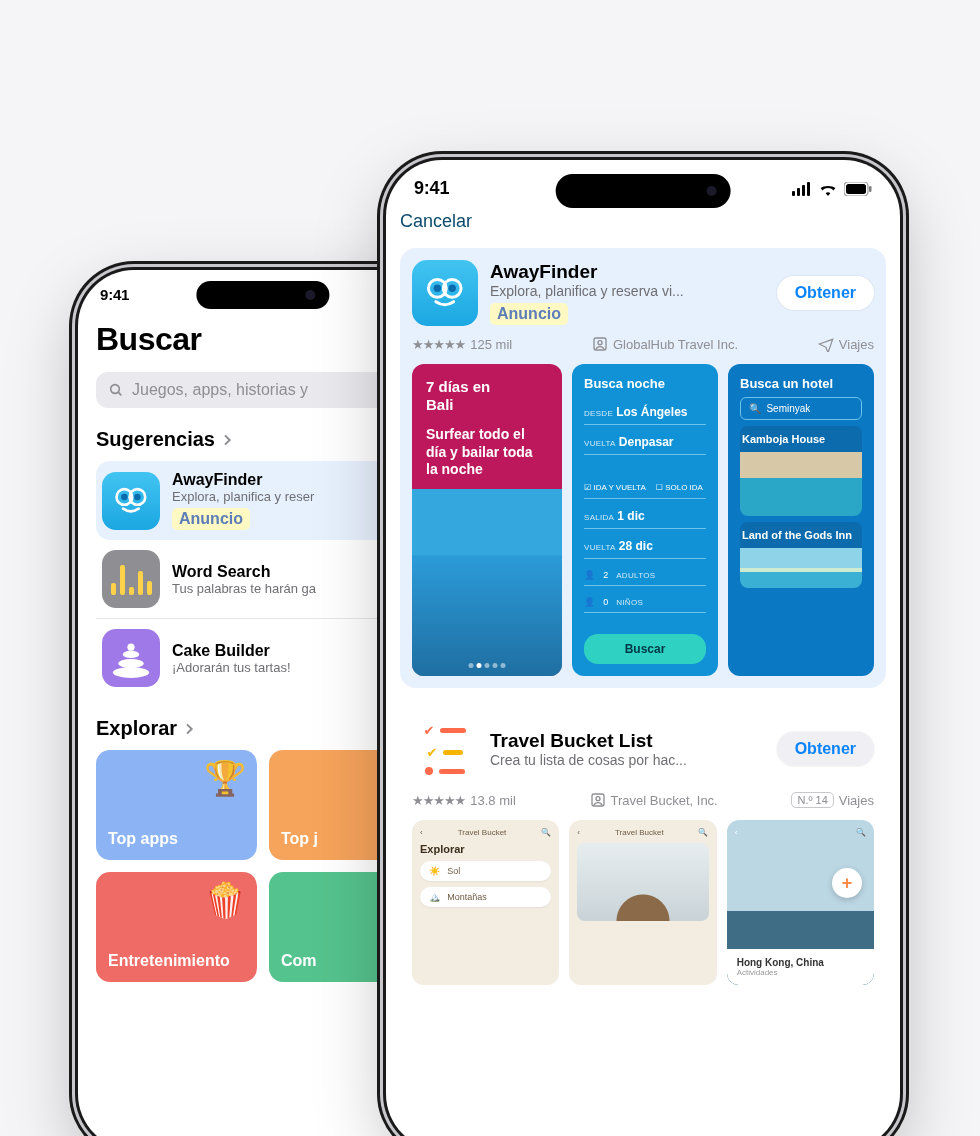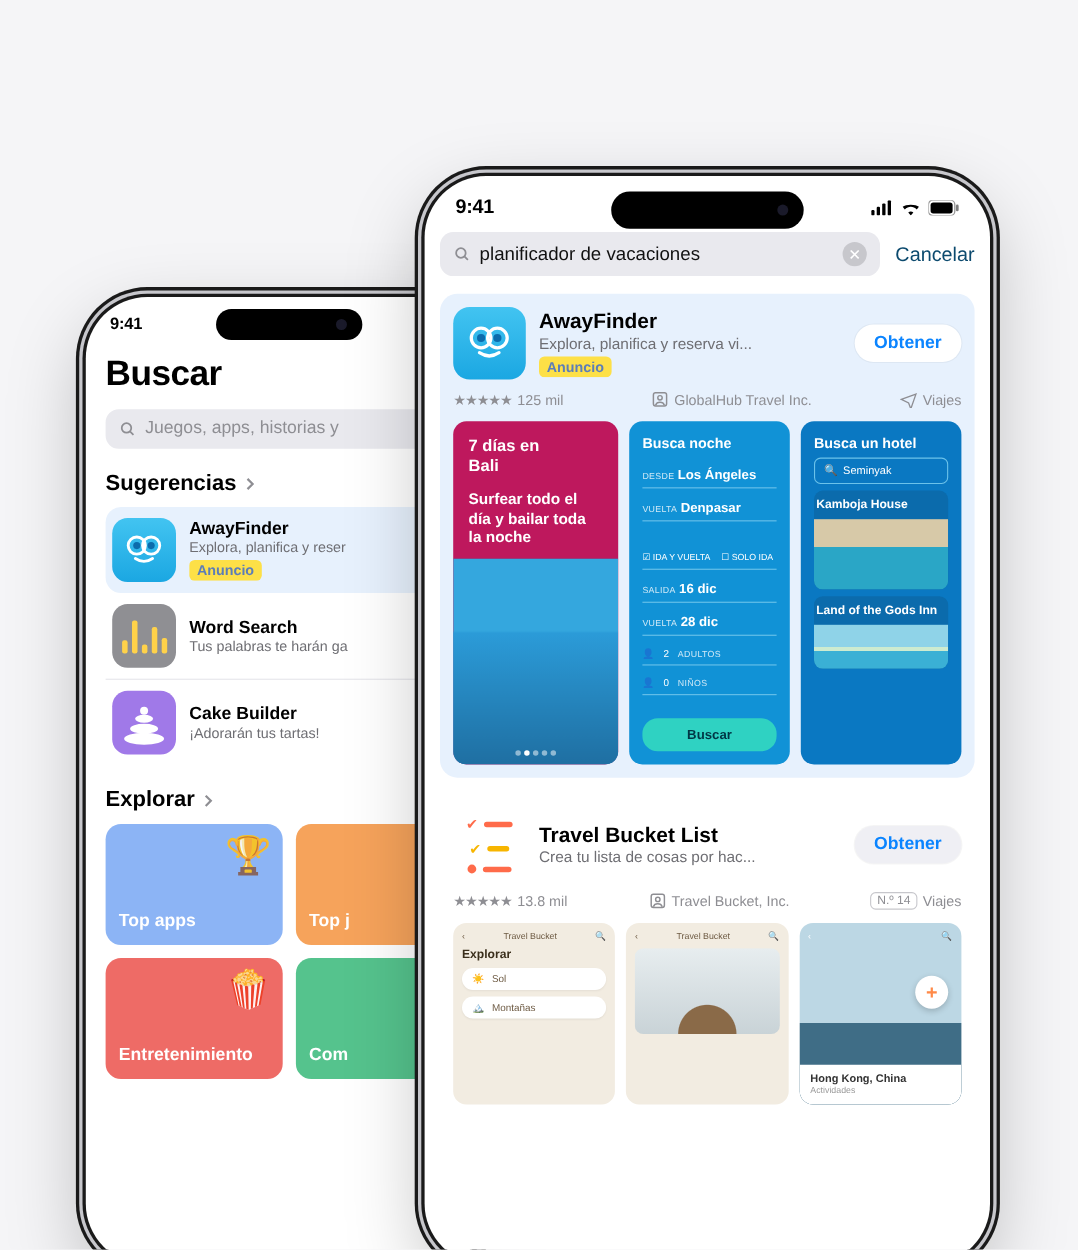--- a/index.html
+++ b/index.html
@@ -104,23 +104,23 @@
     width: 58px; height: 58px;
     border-radius: 14px;
     flex: 0 0 auto;
     display: flex; align-items: center; justify-content: center;
   }
   .suggest-text { flex: 1; overflow: hidden; }
   .app-name { font-size: 16px; font-weight: 600; }
   .app-sub { font-size: 13px; color: #6e6e73; white-space: nowrap; overflow: hidden; text-overflow: ellipsis; }
   .ad-badge {
     display: inline-block;
-    background: #fde047;
+    background: #fef9c3;
     color: #5c7db8;
-    font-size: 13px;
+    font-size: 16px;
     padding: 2px 7px;
     border-radius: 5px;
     margin-top: 4px;
     font-weight:600;
   }
 
   .explore-grid {
     display: grid;
     grid-template-columns: 1fr 1fr;
     gap: 12px;
@@ -405,28 +405,20 @@
       <svg width="28" height="14" viewBox="0 0 28 14">
           <rect x="0" y="0" width="24" height="14" rx="4" fill="none" stroke="#000" stroke-width="1.2" opacity="0.4"></rect>
           <rect x="2" y="2" width="20" height="10" rx="2.5" fill="#000"></rect>
           <rect x="25" y="4" width="2.5" height="6" rx="1.2" fill="#000" opacity="0.5"></rect>
         </svg>
     </span>
   </div>
 
   <div class="front-content">
     <div class="searchrow">
-      <div class="search-pill">
-        <svg class="sicon icon-sm" viewBox="0 0 24 24" fill="none" stroke="#8e8e93" stroke-width="2.4">
-            <circle cx="10.5" cy="10.5" r="6.5"></circle>
-            <line x1="20" y1="20" x2="15.2" y2="15.2"></line>
-          </svg>
-        <span>planificador de vacaciones</span>
-        <span class="clear-btn">✕</span>
-      </div>
       <span class="cancel-link">Cancelar</span>
     </div>
 
     <div class="result ad">
       <div class="result-head">
         <div class="app-icon aw-icon">
           <svg viewBox="0 0 64 64">
               <g>
                 <circle cx="22" cy="26" r="12" fill="none" stroke="#fff" stroke-width="4"></circle>
                 <circle cx="42" cy="26" r="12" fill="none" stroke="#fff" stroke-width="4"></circle>
@@ -479,21 +471,21 @@
             </div>
         </div>
         <div class="shot shot2">
           <div class="title">Busca noche</div>
           <div class="field"><span class="label">DESDE</span> <span class="val">Los Ángeles</span></div>
           <div class="field"><span class="label">VUELTA</span> <span class="val">Denpasar</span></div>
           <div class="checks">
               <span>☑ <span>IDA Y VUELTA</span></span>
               <span>☐ <span>SOLO IDA</span></span>
             </div>
-          <div class="field"><span class="label">SALIDA</span> <span class="val">16 dic</span></div>
+          <div class="field"><span class="label">SALIDA</span> <span class="val">1 dic</span></div>
           <div class="field"><span class="label">VUELTA</span> <span class="val">28 dic</span></div>
           <div class="pax">👤 <span>2</span> <span class="label">ADULTOS</span></div>
           <div class="pax">👤 <span>0</span> <span class="label">NIÑOS</span></div>
           <div class="btn">Buscar</div>
         </div>
         <div class="shot shot3">
           <div class="title">Busca un hotel</div>
           <div class="hsearch">🔍 <span>Seminyak</span></div>
           <div class="hotel">
               <div class="name">Kamboja House</div>

